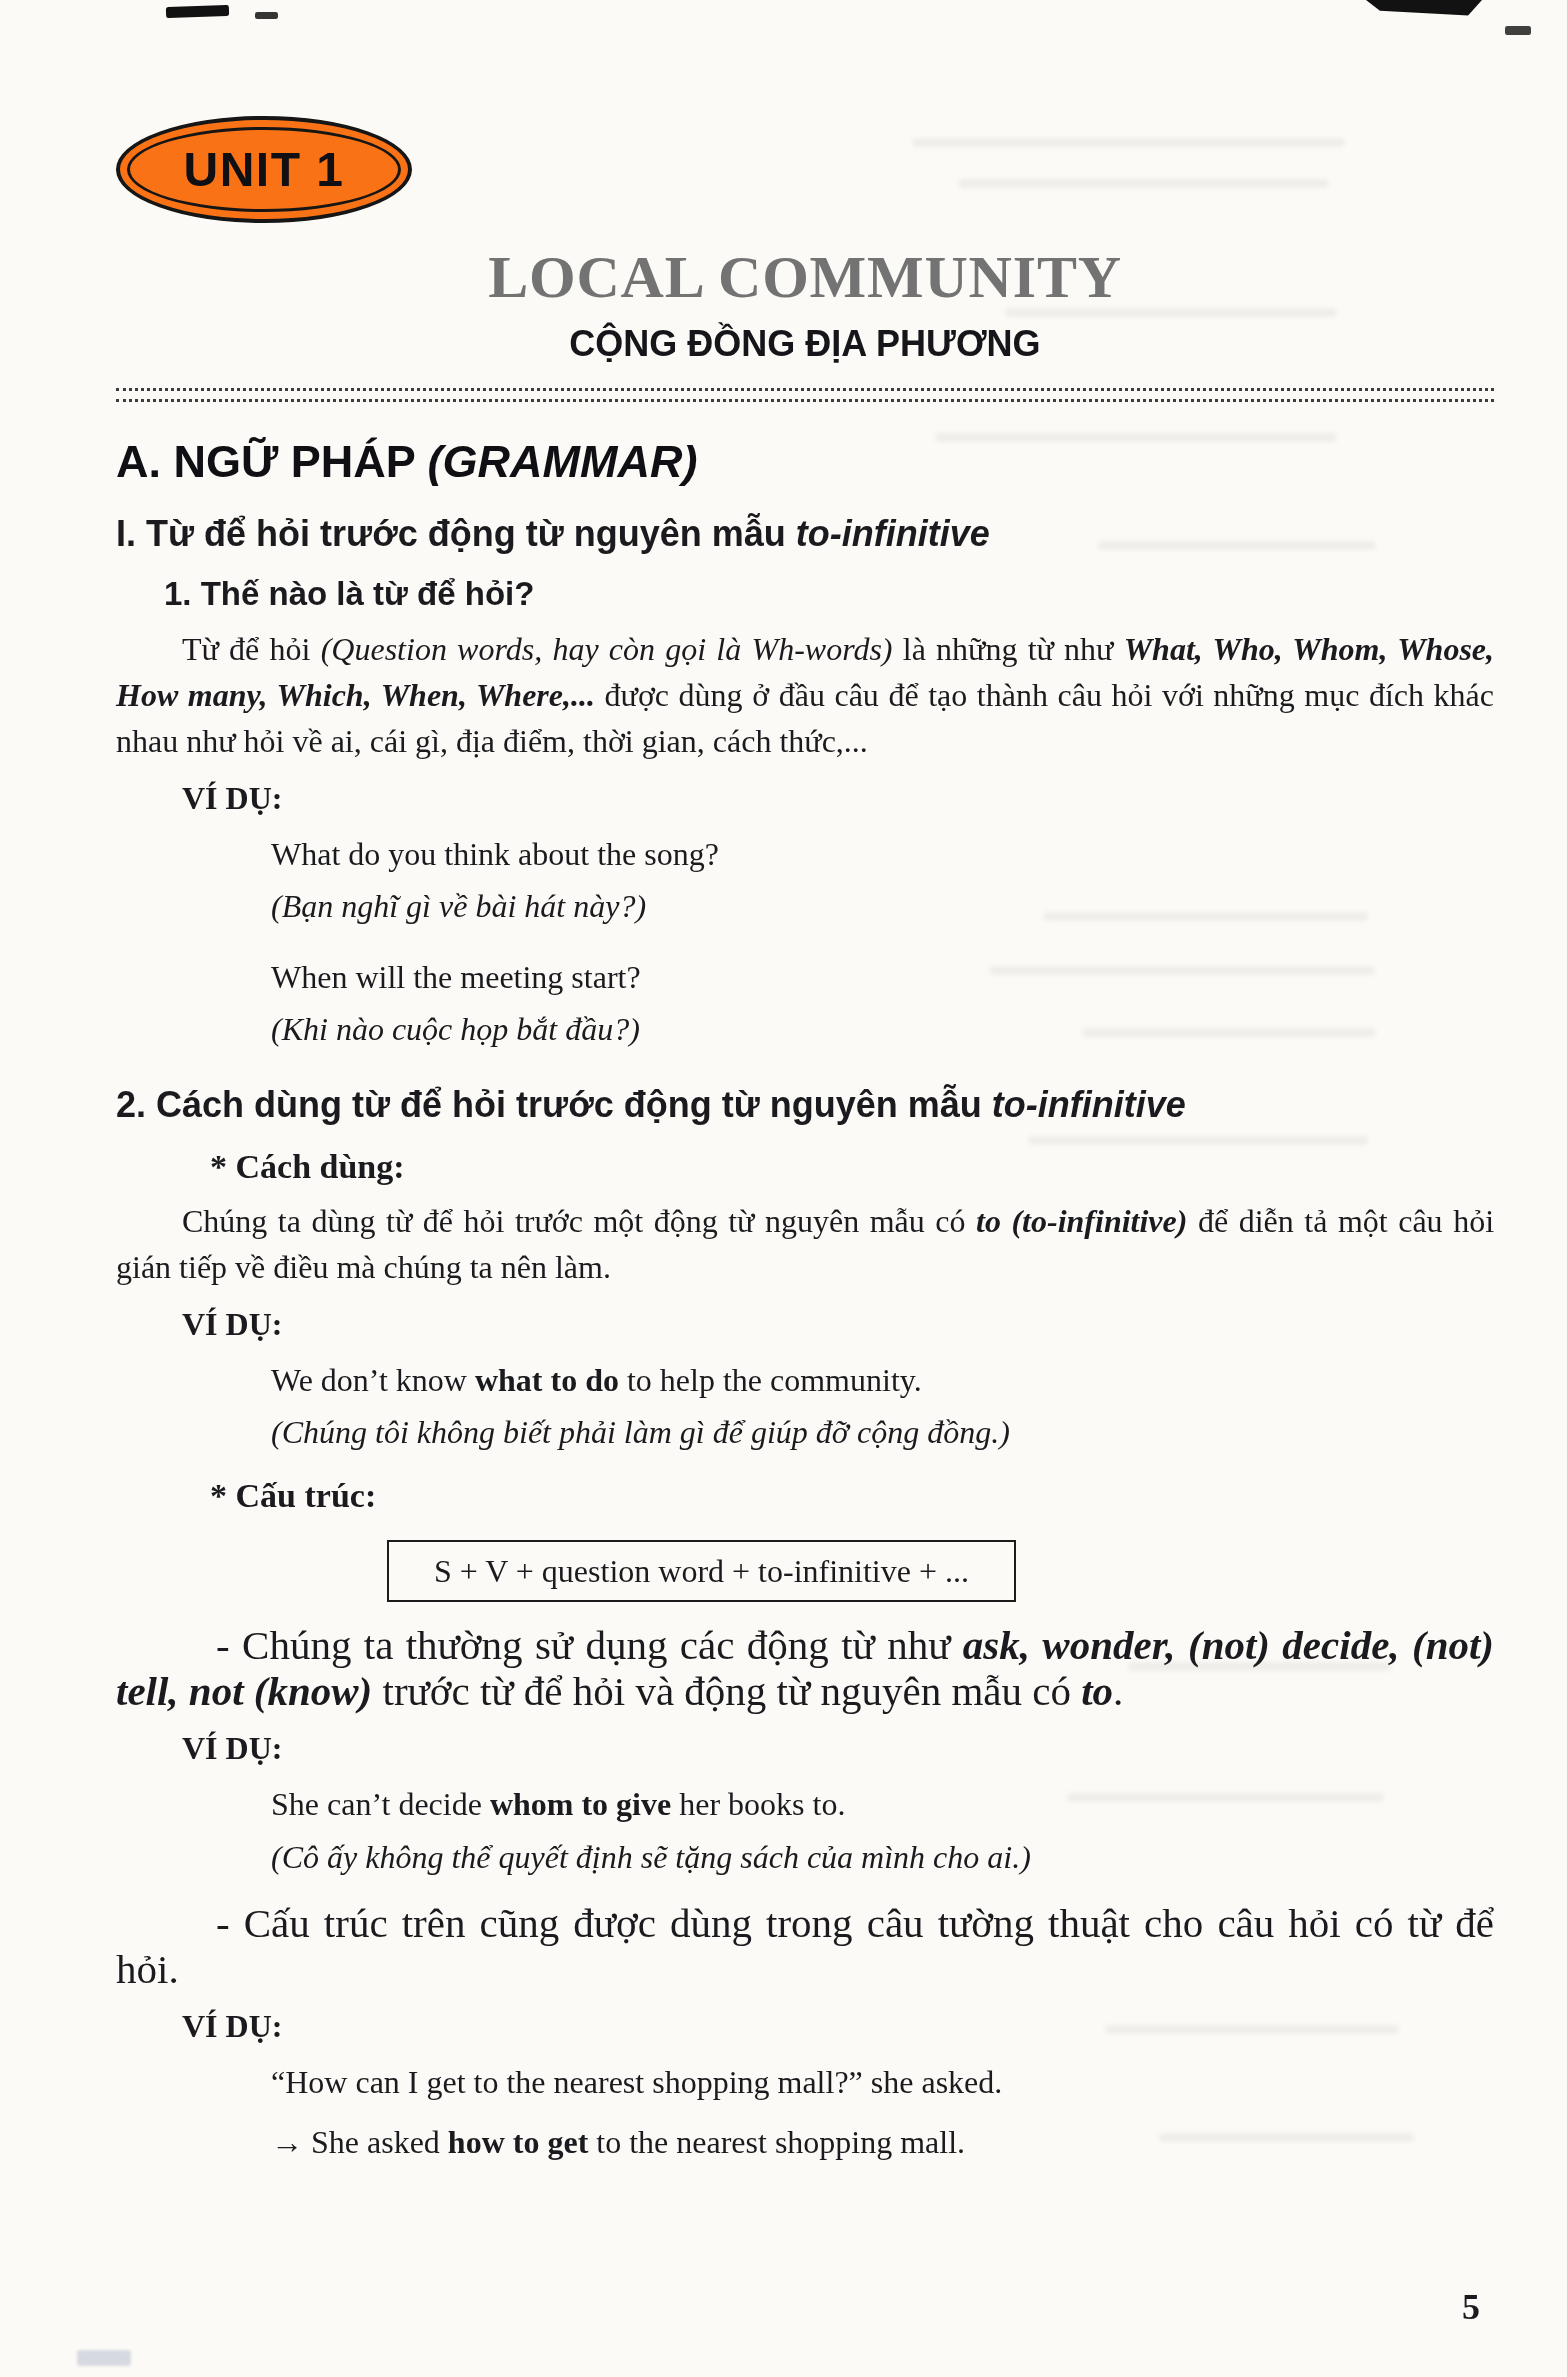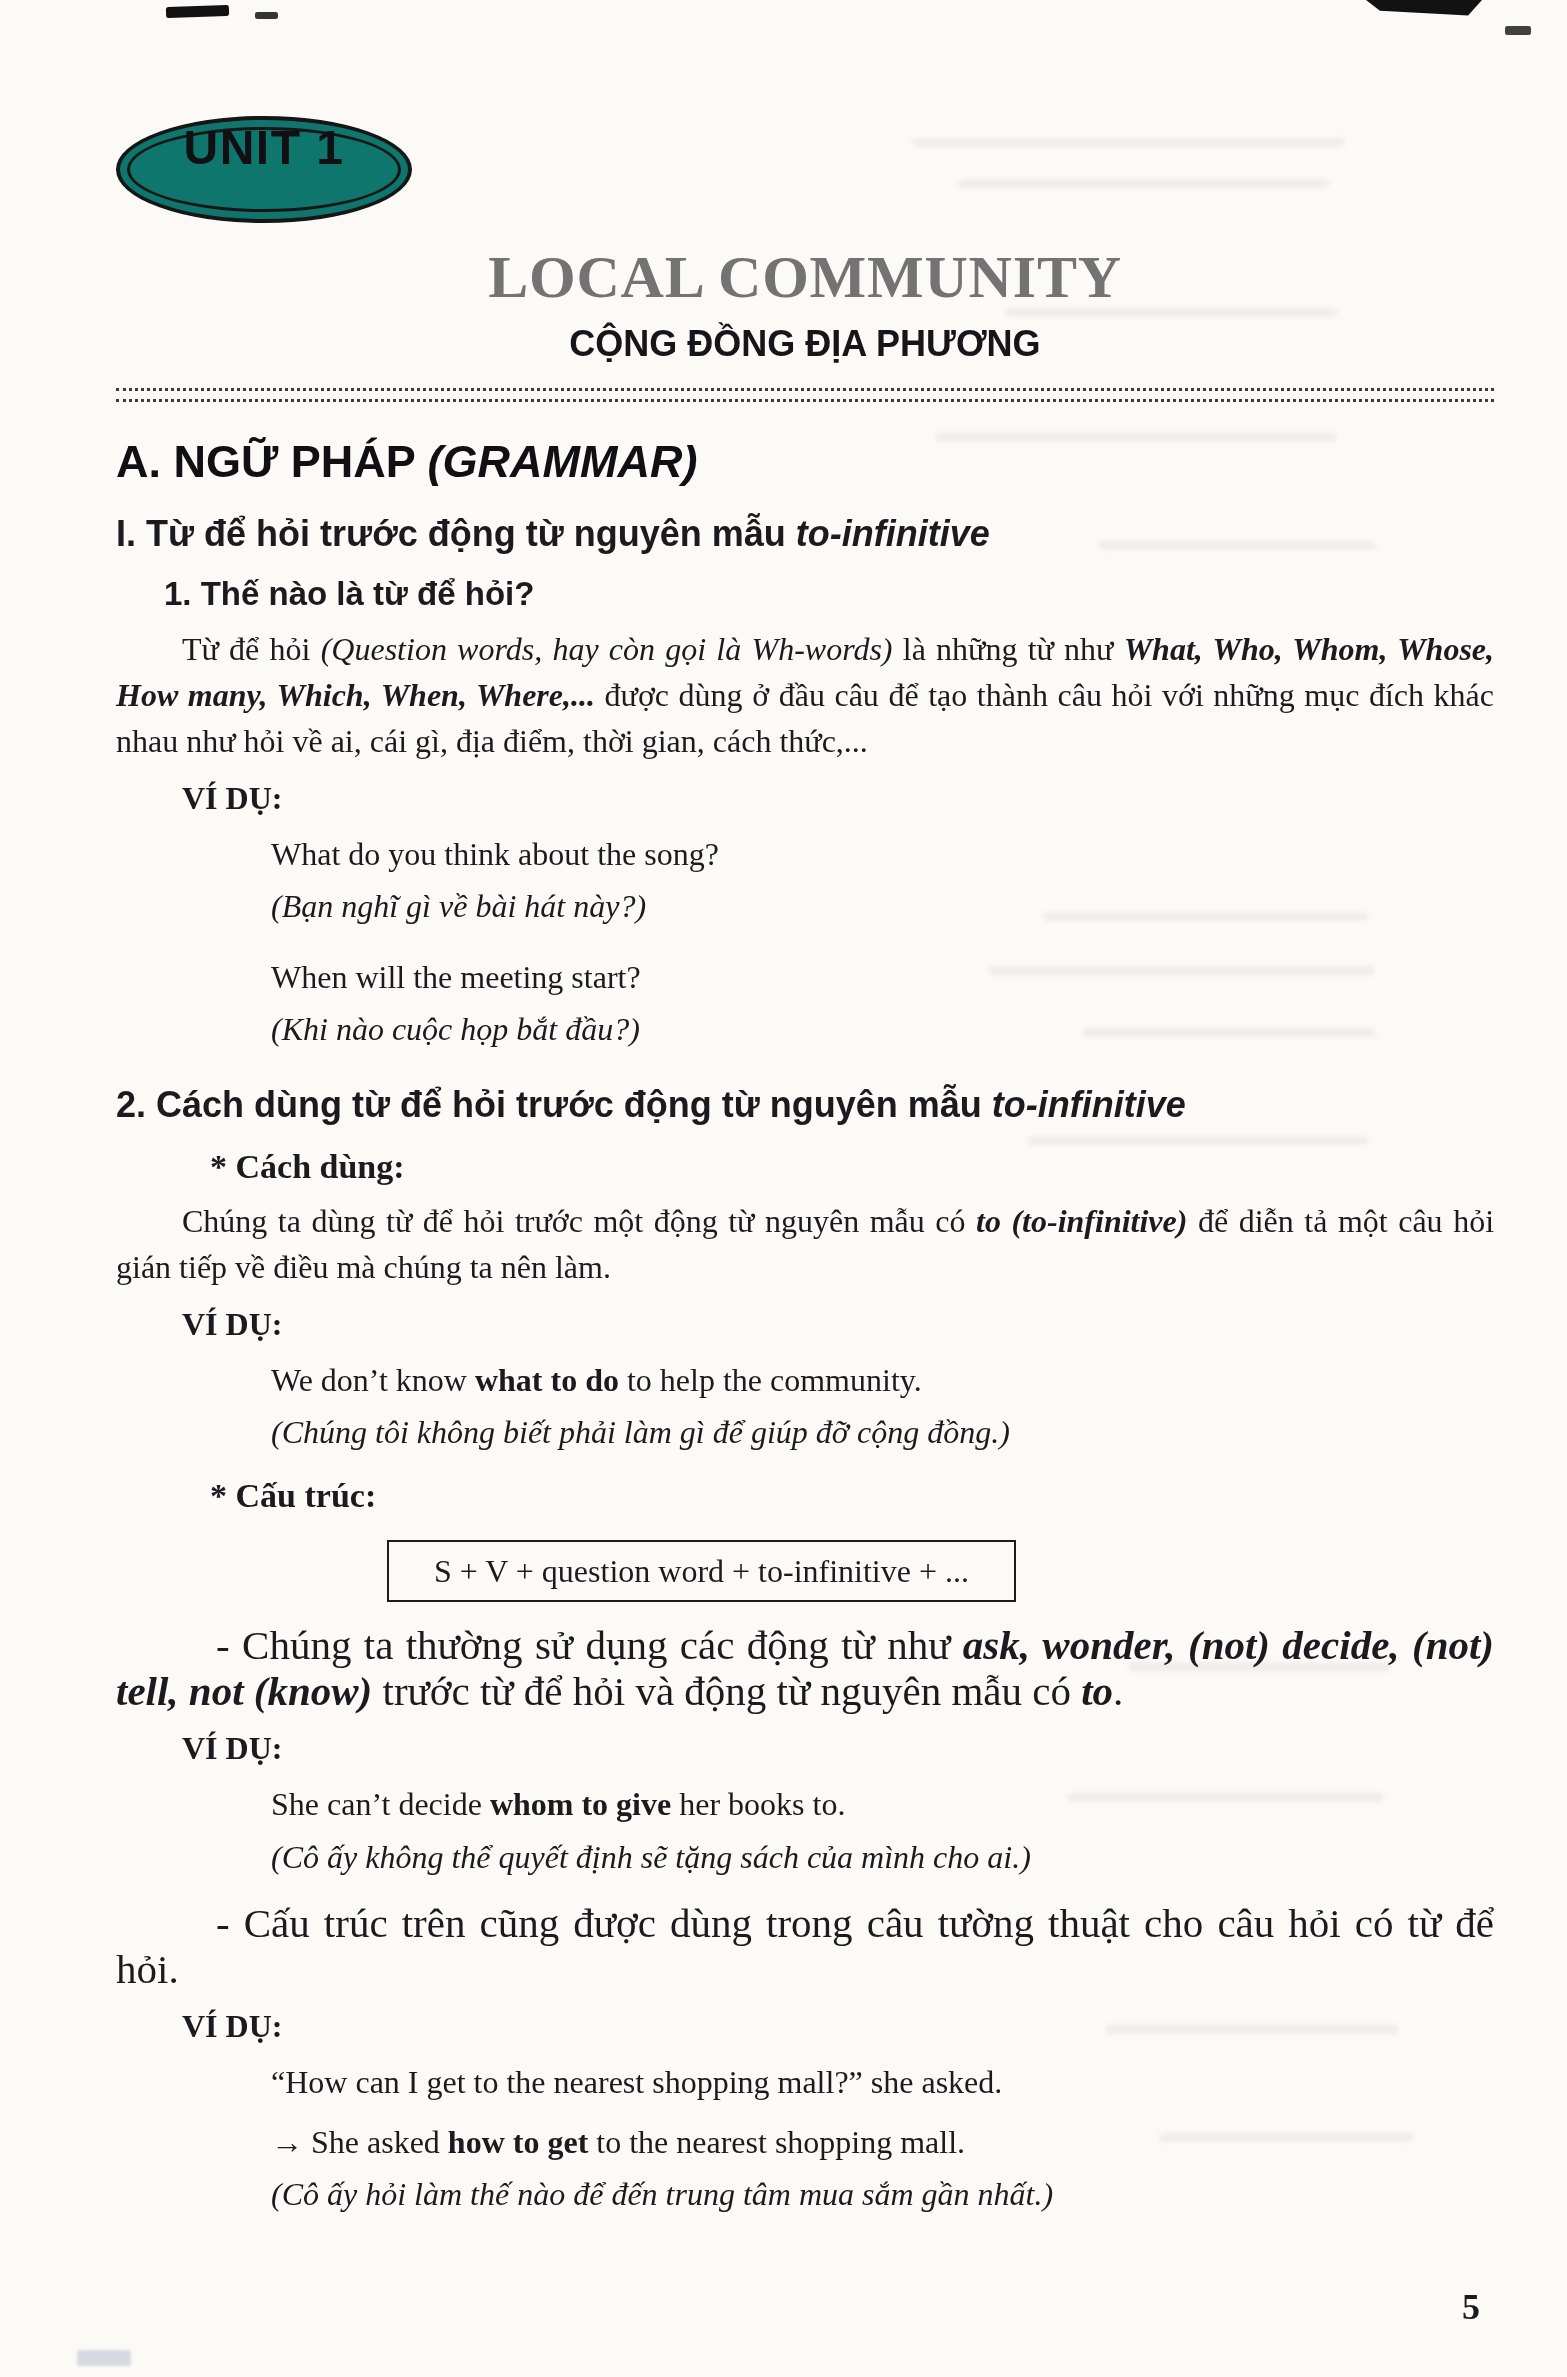--- a/index.html
+++ b/index.html
@@ -39,22 +39,22 @@
     opacity: .25;
     filter: blur(1.5px);
     border-radius: 3.1px;
   }
   
   .badge {
     position: relative;
     width: 288px; height: 99px;
     border: 4.6px solid #161616;
     border-radius: 50%;
-    display: flex; justify-content: center;
-    background: #0f766e;
+    display: flex; align-items: center; justify-content: center;
+    background: #f97316;
   }
   .badge-inner {
     position: absolute; inset: 7px;
     border: 3.1px solid #161616;
     border-radius: 50%;
   }
   .badge-text {
     position: relative;
     font-family: "Liberation Sans", sans-serif;
     font-weight: 700;
@@ -237,17 +237,16 @@
   </div>
   <div class="exvi">(Cô ấy không thể quyết định sẽ tặng sách của mình cho ai.)</div>
 
   <p class="note">- Cấu trúc trên cũng được dùng trong câu tường thuật cho câu hỏi có từ để hỏi.</p>
 
   <div class="vdlabel">VÍ DỤ:</div>
   <div class="ex">“How can I get to the nearest shopping mall?” she asked.</div>
   <div class="ex">
     <span>→ She asked </span><span class="b">how to get</span><span> to the nearest shopping mall.</span>
   </div>
-  <div class="exvi">(Cô ấy hỏi làm thế nào để đến trung tâm mua sắm gần nhất.)</div>
 
   <div class="pagenum">5</div>
 </div>
 
 
 </body></html>

